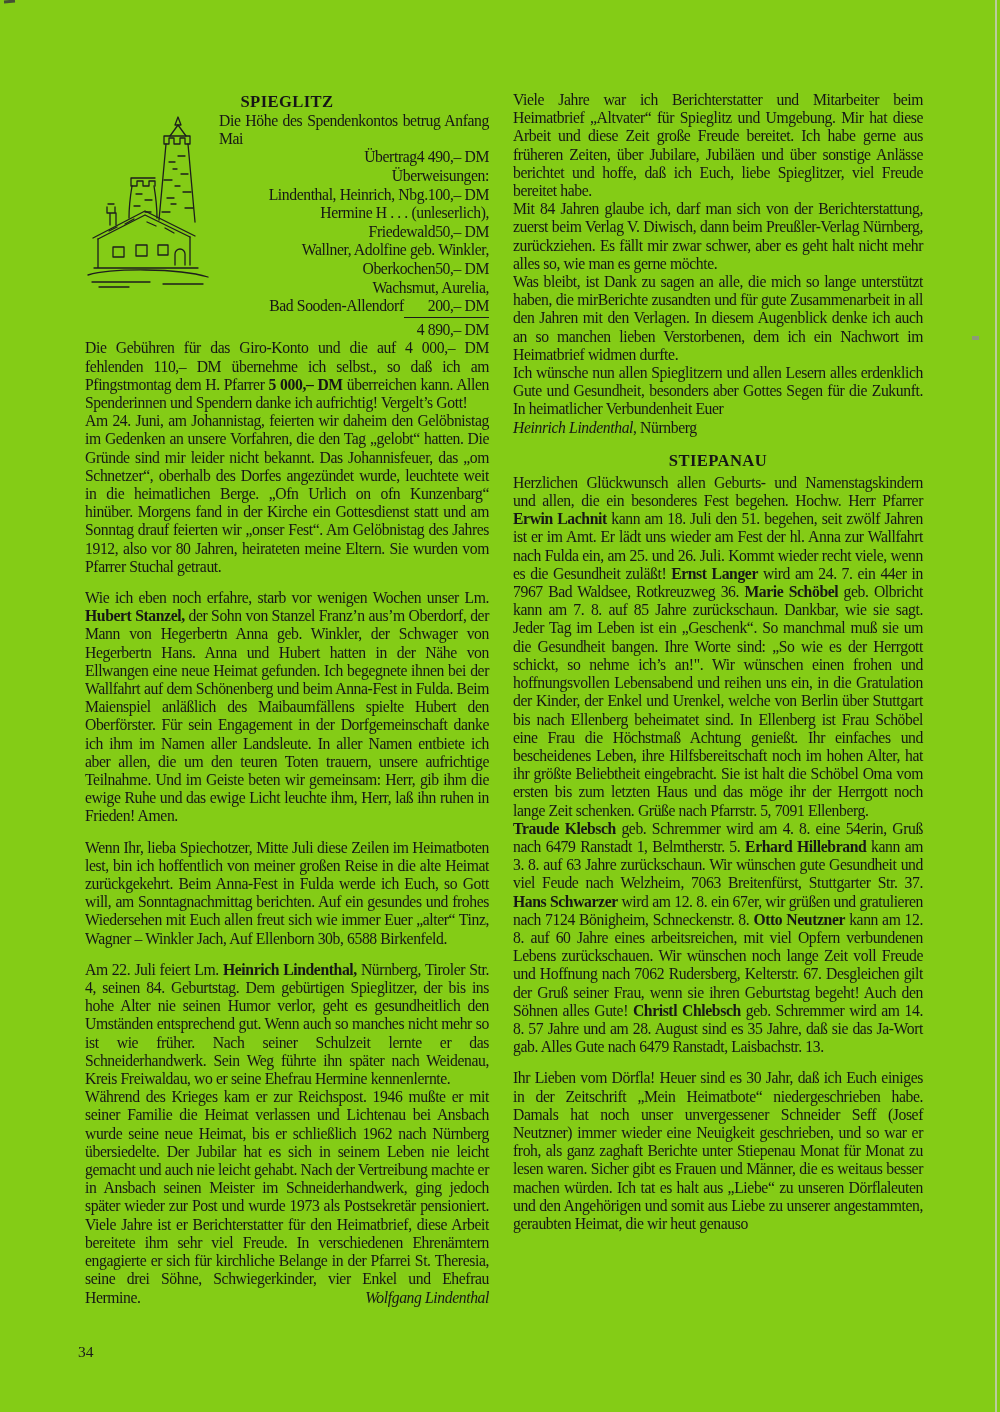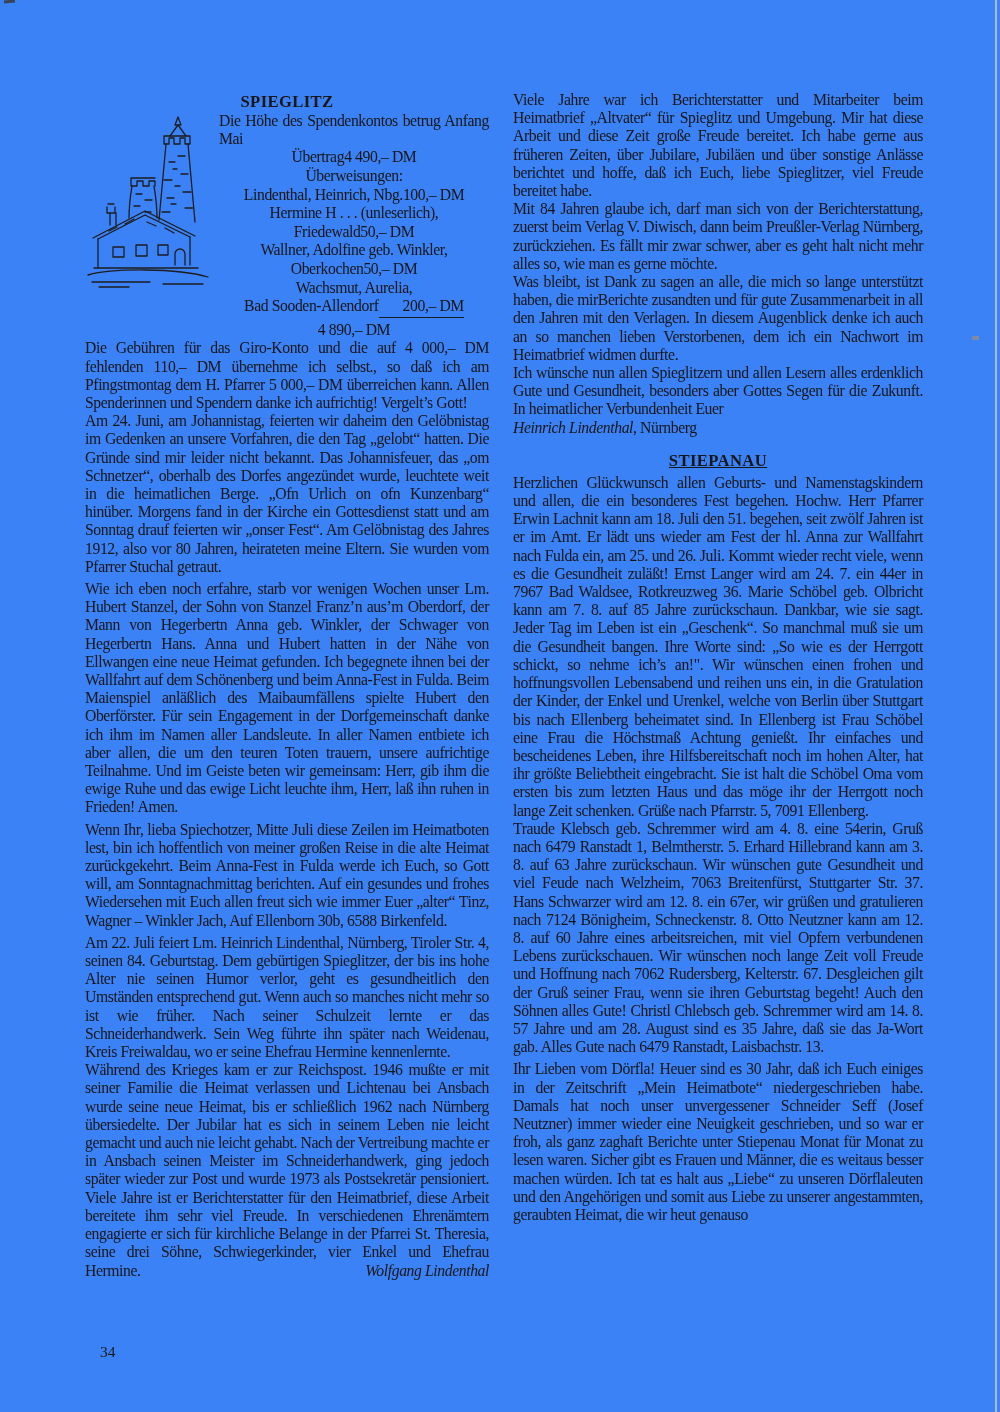--- a/index.html
+++ b/index.html
@@ -1,54 +1,54 @@
 <!DOCTYPE html>
 <html lang="de"><head>
 <meta charset="utf-8">
 <style>
   html,body{margin:0;padding:0;background:#ffffff;}
   .page{
-    position:relative;width:1000px;height:1412px;background:#3b82f6;
+    position:relative;width:1000px;height:1412px;background:#84cc16;
     font-family:"Liberation Serif","DejaVu Serif",serif;color:#161616;
     overflow:hidden;
   }
   .col{
     position:absolute;top:92px;
     font-size:15.7px;line-height:18.2px;letter-spacing:-0.4px;
     text-align:justify;
   }
   .col-left{left:85px;width:404px;}
   .col-right{left:513px;width:410px;top:91px;}
   .sec-head{
     font-size:16.6px;font-weight:bold;text-align:center;
     letter-spacing:0.4px;margin:0;line-height:20px;
   }
-  .head-gap{margin-top:14px;margin-bottom:3px;text-decoration:underline;}
+  .head-gap{margin-top:14px;margin-bottom:3px;}
   .figure{float:left;width:126px;height:222px;margin:2px 8px 0 0;}
   .figure svg{display:block;}
   .para{margin:0;}
-  .gap{margin-top:4px;}
+  .gap{margin-top:13px;}
   .clear{clear:both;}
   .line{margin:0;text-align:left;}
   .ledger{margin:0;}
-  .lrow{display:flex;justify-content:center;line-height:18.6px;}
+  .lrow{display:flex;justify-content:flex-end;line-height:18.6px;}
   .llabel{white-space:nowrap;}
   .lamount{white-space:nowrap;text-align:right;font-family:Liberation Serif, serif;}
   .sum-rule{border-bottom:1.7px solid #1b1b1b;padding-left:24px;padding-bottom:1px;}
   .lrow.total{margin-top:3px;}
   .sig{float:right;font-style:italic;padding-left:10px;}
   .sig-line{margin:0;text-align:left;}
   .page-number{
-    position:absolute;left:100px;top:1343px;font-size:15.5px;
+    position:absolute;left:78px;top:1343px;font-size:15.5px;
     font-family:"Liberation Serif","DejaVu Serif",serif;color:#1a1a1a;
   }
   .edge-line{position:absolute;left:995px;top:0;width:1.5px;height:1412px;background:#cccccc;opacity:0.75;}
   .edge-tick{position:absolute;left:972px;top:336px;width:7px;height:4px;background:#8f8f8f;opacity:0.8;}
   .corner-speck{position:absolute;left:4px;top:0;width:11px;height:3px;background:#3a3a3a;transform:rotate(-4deg);opacity:0.85;}
-  .b{font-weight:normal;}
+  .b{font-weight:bold;}
   .i{font-style:italic;}
 </style>
 </head>
 <body>
 
 <div class="page">
 
   <div class="corner-speck"></div>
   <div class="edge-line"></div>
   <div class="edge-tick"></div>

